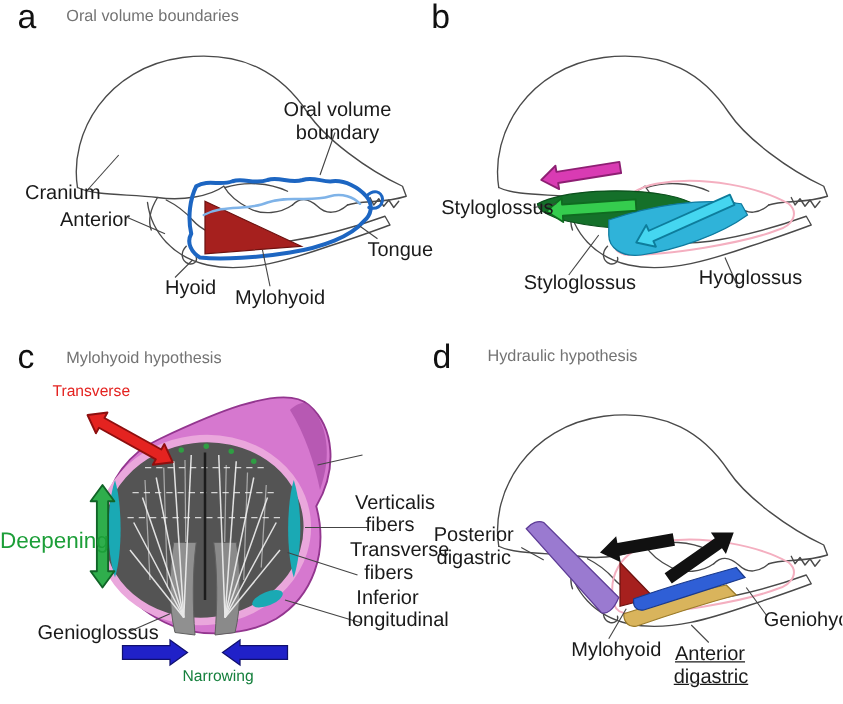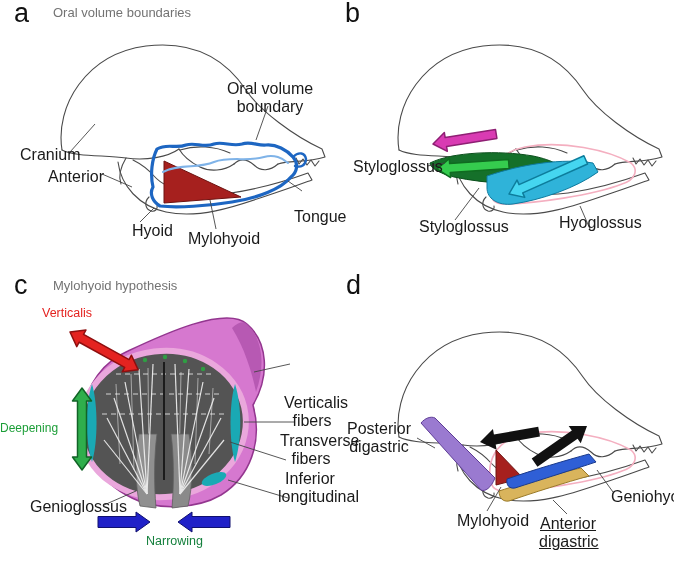--- a/index.html
+++ b/index.html
@@ -7,21 +7,21 @@
     position:relative;width:674px;height:563px;background:#ffffff;
     font-family:"Liberation Sans","DejaVu Sans",sans-serif;color:#1a1a1a;overflow:hidden;
   }
   .panel{position:absolute;overflow:visible;}
   .panel svg{position:absolute;left:0;top:0;}
   .panel-letter{position:absolute;font-size:27px;color:#111;line-height:1;}
   .panel-title{position:absolute;font-size:13px;color:#737373;padding-left:25px;}
   .lbl{position:absolute;font-size:16px;line-height:1.15;color:#1a1a1a;white-space:nowrap;}
   .lbl.wrap{white-space:normal;text-align:center;}
   .lbl.red{color:#e42320;font-size:12.5px;}
-  .lbl.green{color:#1c9e38;font-size:12px;}
+  .lbl.green{color:#1c9e38;font-size:18px;}
   .lbl.blue{color:#15803d;font-size:12.5px;}
 </style>
 </head>
 <body>
 
 <svg width="0" height="0" style="position:absolute" aria-hidden="true">
   <defs>
     <g id="skull-g" fill="none" stroke="#4a4a4a" stroke-width="1.1" stroke-linecap="round" stroke-linejoin="round">
       <path d="M62,150 C55,106 86,54 146,46 C196,40 226,60 246,90 C260,111 294,136 322,149 L325,157 C306,163 290,160 278,164"></path>
       <path d="M278,164 C270,171 261,172 254,165 C246,158 240,158 234,164"></path>
@@ -54,21 +54,21 @@
         <line x1="302" y1="191" x2="288" y2="181"></line>
       </g>
     </svg>
     <div class="panel-letter" style="left:14px;top:0;">a</div>
     <div class="panel-title" style="left:28px;top:5px;width:280px;">Oral volume boundaries</div>
     <div class="lbl wrap" style="left:220px;top:80px;width:100px;">Oral volume boundary</div>
     <div class="lbl" style="left:20px;top:146px;">Cranium</div>
     <div class="lbl" style="left:48px;top:168px;">Anterior</div>
     <div class="lbl" style="left:116px;top:222px;margin-left:16px;">Hyoid</div>
     <div class="lbl" style="left:188px;top:230px;">Mylohyoid</div>
-    <div class="lbl" style="left:294px;top:208px;">Tongue</div>
+    <div class="lbl" style="left:294px;top:192px;">Tongue</div>
   </div>
 
   <div class="panel" style="left:337px;top:0;width:337px;height:272px;">
     <svg width="337" height="272" viewBox="0 0 337 272">
       <use href="#skull-g"></use>
       <path d="M155,198 C148,176 158,153 188,147 C226,140 271,150 294,163 C302,170 298,180 285,184 C257,195 197,204 165,204 C158,203 156,201 155,198 Z" fill="none" stroke-width="1.6" stroke="#f4afc0"></path>
       <path d="M93,163 C115,152 162,150 196,156 C216,160 230,168 233,176 L224,182 C194,186 149,184 117,177 C102,173 93,168 93,163 Z" stroke="#0b4f1c" stroke-width="1" fill="#15702a"></path>
       <path d="M150,176 C185,164 226,158 256,163 L261,172 C239,188 204,200 176,204 C160,206 150,198 150,188 Z" stroke="#0e7a9e" stroke-width="1" fill="#2fb3d9"></path>
       <path d="M0 0 L13 -9.5 L13 -4.5 L64 -4.5 L64 4.5 L13 4.5 L13 9.5 Z" transform="translate(96,144) rotate(-9)" stroke="#8e1f73" stroke-width="1.5" stroke-linejoin="round" fill="#d93bb3"></path>
       <path d="M0 0 L13 -9.5 L13 -4.5 L72 -4.5 L72 4.5 L13 4.5 L13 9.5 Z" transform="translate(100,169) rotate(-4)" stroke="#0f6b20" stroke-width="1.5" stroke-linejoin="round" fill="#35cc4e"></path>
@@ -144,21 +144,21 @@
       <g stroke="#444" stroke-width="0.9">
         <line x1="290" y1="92" x2="254" y2="100"></line>
         <line x1="294" y1="150" x2="244" y2="150"></line>
         <line x1="286" y1="188" x2="230" y2="170"></line>
         <line x1="288" y1="226" x2="228" y2="208"></line>
         <line x1="104" y1="233" x2="136" y2="219"></line>
       </g>
     </svg>
     <div class="panel-letter" style="left:14px;top:0;">c</div>
     <div class="panel-title" style="left:28px;top:6px;width:280px;">Mylohyoid hypothesis</div>
-    <div class="lbl red" style="left:42px;top:34px;">Verticalis</div>
+    <div class="lbl red" style="left:42px;top:34px;">Transverse</div>
     <div class="lbl green" style="left:0px;top:150px;">Deepening</div>
     <div class="lbl blue" style="left:146px;top:262px;">Narrowing</div>
     <div class="lbl wrap" style="left:284px;top:122px;width:56px;">Verticalis fibers</div>
     <div class="lbl wrap" style="left:280px;top:160px;width:62px;">Transverse fibers</div>
     <div class="lbl wrap" style="left:278px;top:198px;width:64px;">Inferior longitudinal</div>
     <div class="lbl" style="left:30px;top:226px;">Genioglossus</div>
   </div>
 
   <div class="panel" style="left:337px;top:272px;width:337px;height:291px;">
     <svg width="337" height="291" viewBox="0 0 337 291">
@@ -173,19 +173,20 @@
       <path d="M0 0 L15 -10.5 L15 -5 L60 -5 L60 5 L15 5 L15 10.5 Z" transform="translate(143,170) rotate(-10)" fill="#111111"></path>
       <path d="M0 0 L15 -10.5 L15 -5 L64 -5 L64 5 L15 5 L15 10.5 Z" transform="translate(250,154) rotate(145)" fill="#111111"></path>
       <g stroke="#444" stroke-width="0.9">
         <line x1="80" y1="166" x2="98" y2="176"></line>
         <line x1="150" y1="239" x2="164" y2="215"></line>
         <line x1="230" y1="242" x2="216" y2="228"></line>
         <line x1="276" y1="220" x2="260" y2="198"></line>
       </g>
     </svg>
     <div class="panel-letter" style="left:9px;top:0;">d</div>
+    <div class="panel-title" style="left:28px;top:5px;width:280px;">Hydraulic hypothesis</div>
     <div class="lbl wrap" style="left:10px;top:148px;width:64px;">Posterior digastric</div>
     <div class="lbl" style="left:120px;top:240px;">Mylohyoid</div>
     <div class="lbl wrap" style="left:202px;top:243px;width:58px;text-decoration:underline;">Anterior digastric</div>
     <div class="lbl" style="left:274px;top:216px;">Geniohyoid</div>
   </div>
 
 </div>
 
 </body></html>

